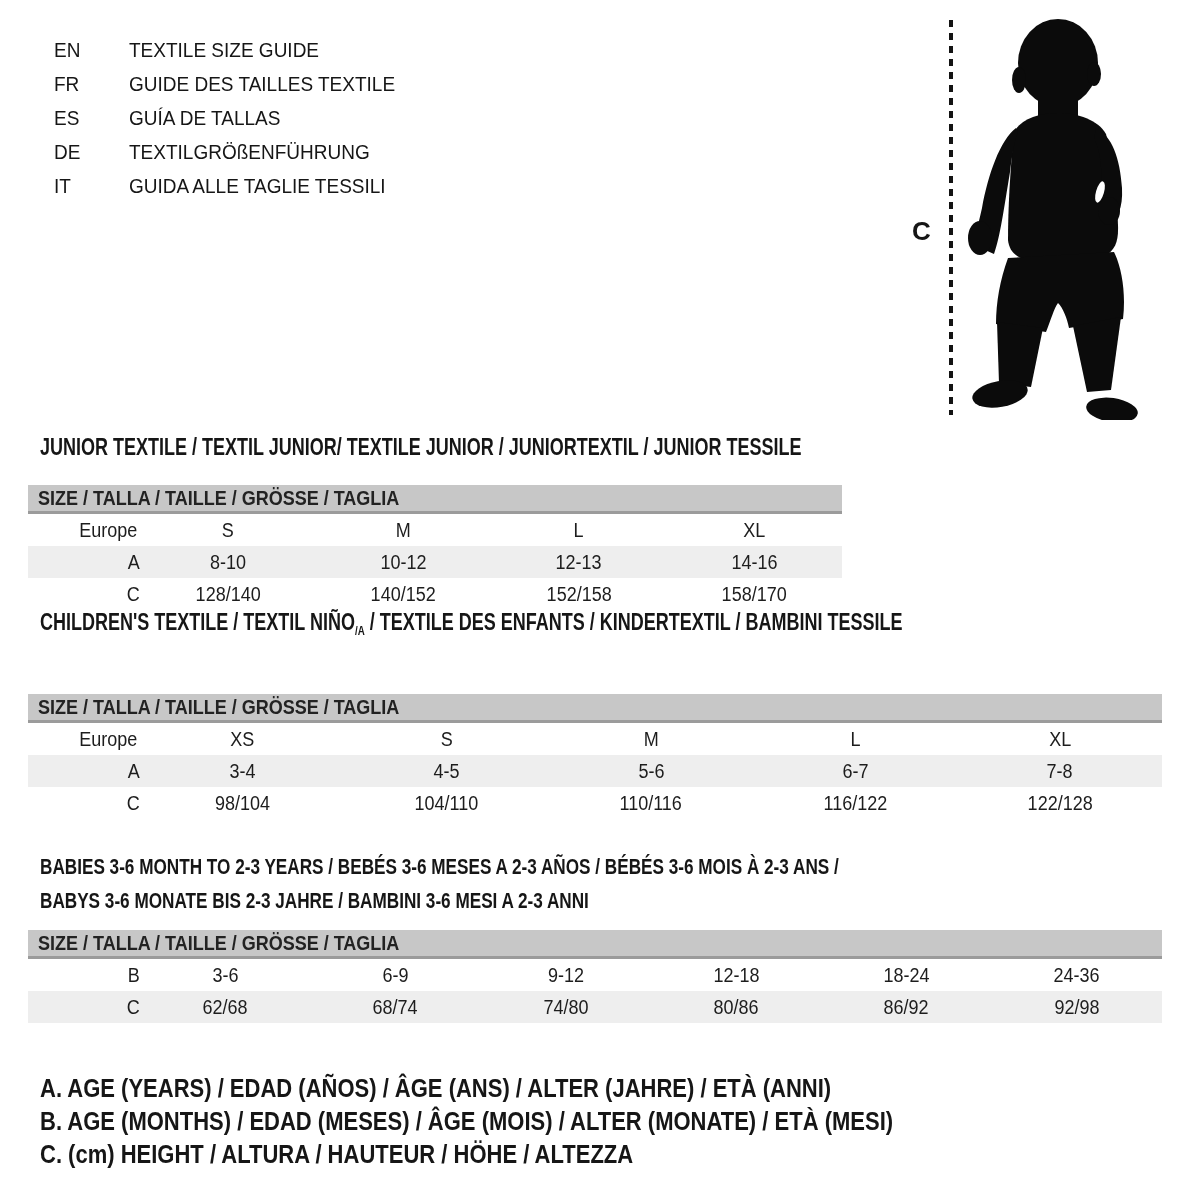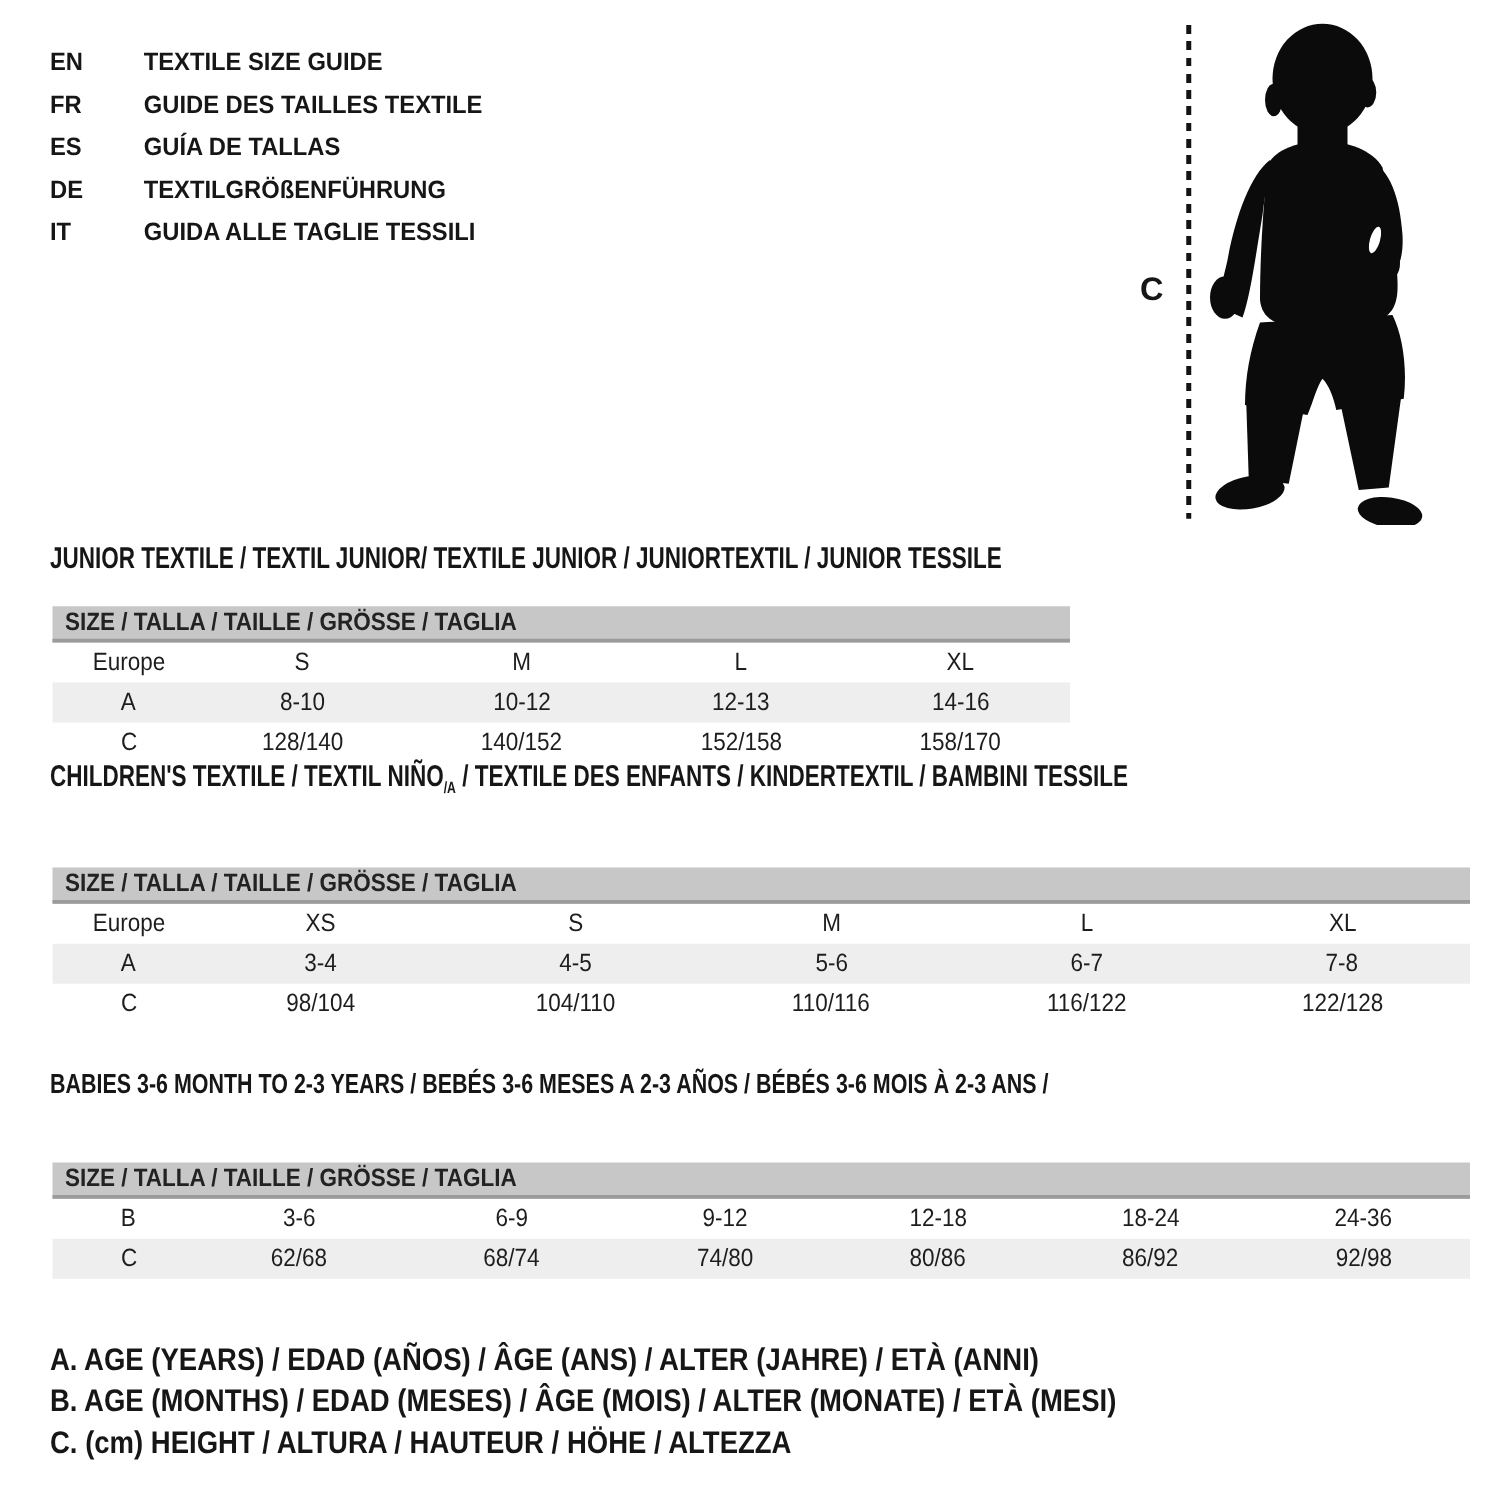--- a/index.html
+++ b/index.html
@@ -6,45 +6,45 @@
   #canvas{
     position:relative;width:1200px;height:1200px;background:#ffffff;overflow:hidden;
     font-family:"Liberation Sans","DejaVu Sans",sans-serif;color:#161616;
   }
   
   .sx{display:inline-block;transform:scaleX(var(--sx,.9));transform-origin:0 50%;white-space:nowrap;}
   .center .sx{transform-origin:50% 50%;}
 
   
   .lang-block{position:absolute;left:40px;top:33px;}
-  .lang-row{height:34px;line-height:34px;font-size:20px;font-weight:700;--sx:.95;}
+  .lang-row{height:34px;line-height:34px;font-size:20px;font-weight:400;margin-left:14px;--sx:.95;}
   .lang-code{display:inline-block;width:75px;}
 
   
   .measure-line{position:absolute;left:949px;top:20px;width:4px;height:395px;
     background:repeating-linear-gradient(to bottom,#131313 0 7px,transparent 7px 13px);}
   .measure-label{position:absolute;left:912px;top:216px;font-size:26px;font-weight:700;}
   .baby-svg{position:absolute;left:950px;top:10px;}
 
   
   .sec-title{position:absolute;left:40px;font-size:24px;font-weight:700;line-height:26px;text-align:center;--sx:.75;}
   .sec-title.small{font-size:22px;--sx:.78;}
   .tsub{font-size:13px;font-weight:700;vertical-align:-5px;letter-spacing:0;}
 
   
-  .tbl{position:absolute;left:42px;}
+  .tbl{position:absolute;left:28px;}
   .tbl-head{height:26px;line-height:27px;background:#c7c7c7;border-bottom:3px solid #9b9b9b;
     padding-left:10px;font-size:20px;font-weight:700;--sx:.9;color:#222;}
   .trow{display:grid;height:32px;line-height:32px;font-size:20px;--sx:.9;color:#1d1d1d;}
   .trow.stripe{background:#eeeeee;}
   .t5{grid-template-columns:112px repeat(4,1fr);}
   .t6{grid-template-columns:112px repeat(5,1fr);}
   .t7{grid-template-columns:112px repeat(6,1fr);}
   .cell{text-align:center;}
-  .cell.lbl{text-align:center;padding-left:10px;}
+  .cell.lbl{text-align:right;padding-left:10px;}
 
   
   .legend{position:absolute;left:40px;top:1072px;font-size:25px;font-weight:700;line-height:33px;--sx:.88;}
 </style>
 </head>
 <body>
 
 <div id="canvas">
 
   <div class="lang-block">
@@ -146,20 +146,23 @@
       <span class="cell"><span class="sx">104/110</span></span>
       <span class="cell"><span class="sx">110/116</span></span>
       <span class="cell"><span class="sx">116/122</span></span>
       <span class="cell"><span class="sx">122/128</span></span>
     </div>
   </div>
 
   <div class="sec-title small" style="top:854px">
     <span class="sx">BABIES 3-6 MONTH TO 2-3 YEARS / BEBÉS 3-6 MESES A 2-3 AÑOS / BÉBÉS 3-6 MOIS À 2-3 ANS /</span>
   </div>
+  <div class="sec-title small" style="top:888px">
+    <span class="sx">BABYS 3-6 MONATE BIS 2-3 JAHRE / BAMBINI 3-6 MESI A 2-3 ANNI</span>
+  </div>
   <div class="tbl" style="top:930px;width:1134px">
     <div class="tbl-head">
       <span class="sx">SIZE / TALLA / TAILLE / GRÖSSE / TAGLIA</span>
     </div>
     <div class="trow t7 center">
       <span class="cell lbl"><span class="sx">B</span></span>
       <span class="cell"><span class="sx">3-6</span></span>
       <span class="cell"><span class="sx">6-9</span></span>
       <span class="cell"><span class="sx">9-12</span></span>
       <span class="cell"><span class="sx">12-18</span></span>

